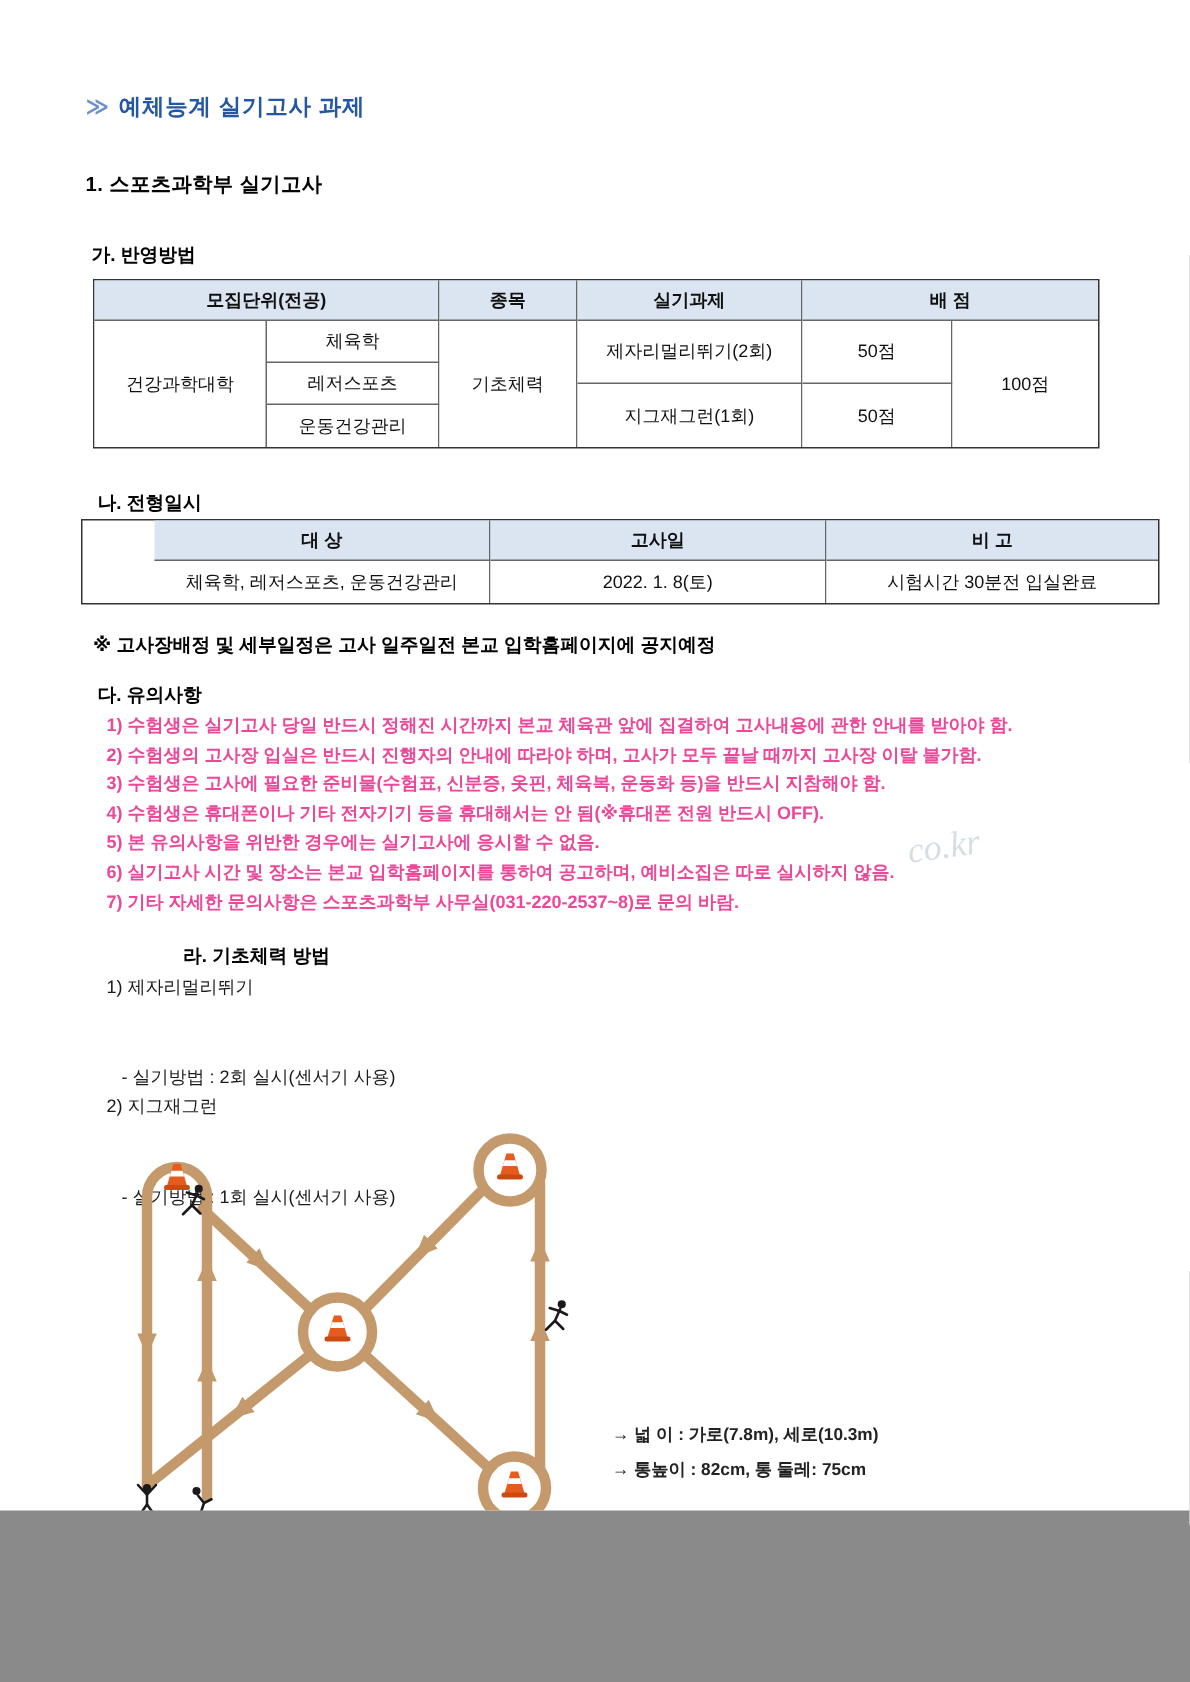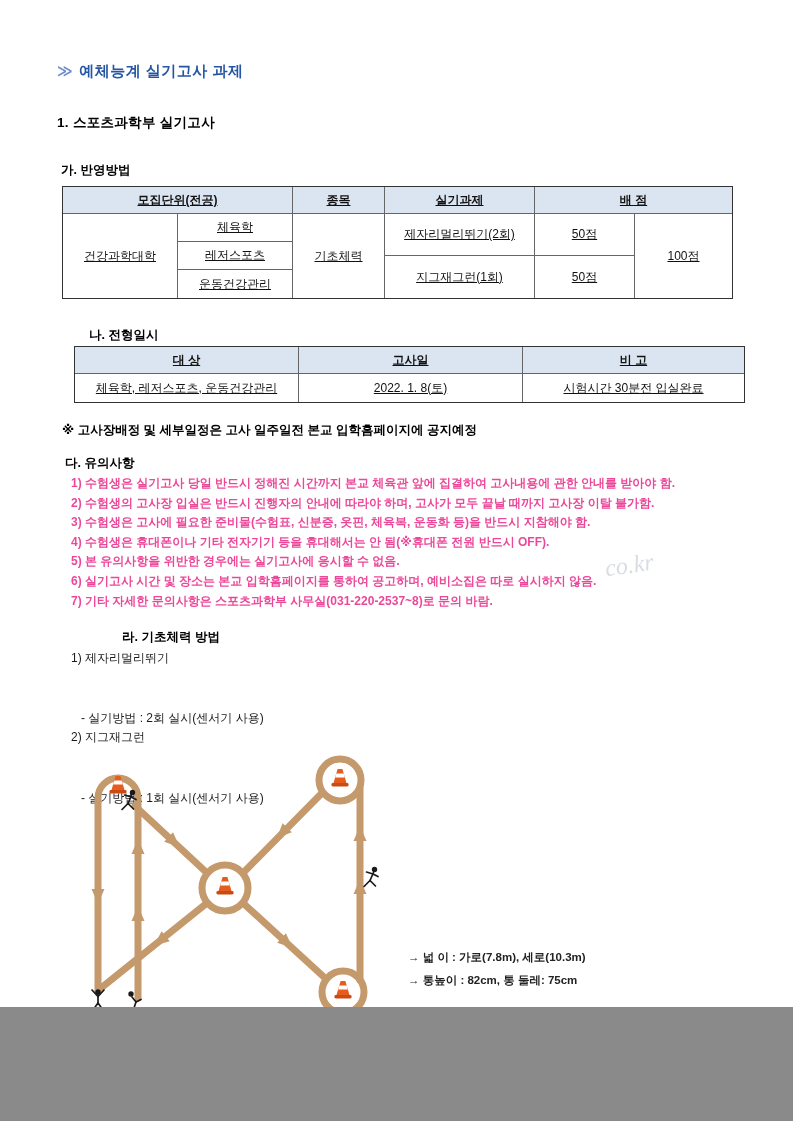--- a/index.html
+++ b/index.html
@@ -6,28 +6,28 @@
   body{background:#8a8a8a;}
   .page{position:relative;width:793px;height:1007px;margin:0 auto;background:#ffffff;
         font-family:"Liberation Sans","DejaVu Sans",sans-serif;color:#111;overflow:hidden;}
   .abs{position:absolute;}
   .main-title{left:57px;top:62px;font-size:15px;font-weight:bold;color:#2456a4;letter-spacing:.5px;}
   .main-title .chev{color:#6c8ec9;margin-right:6px;}
   .sec-title{left:57px;top:114px;font-size:13.5px;font-weight:bold;color:#000;letter-spacing:.3px;}
   .sub-label{font-size:12.5px;font-weight:bold;color:#000;}
   .grid-table{position:absolute;display:grid;border:1px solid #333;background:#fff;font-size:12px;}
   .cell{border-right:1px solid #666;border-bottom:1px solid #666;display:flex;align-items:center;
-        justify-content:center;text-align:right;padding:0 2px;background:#fff;text-decoration:underline;}
+        justify-content:center;text-align:right;padding:0 2px;background:#fff;}
   .cell.lc{border-right:none;}
   .cell.lr{border-bottom:none;}
   .cell.th{background:#dbe5f1;font-weight:bold;}
   #t1{left:62px;top:186px;grid-template-columns:115px 115px 92px 150px 100px 97px;grid-template-rows:27px repeat(6,14px);}
-  #t2{left:74px;top:346px;grid-template-columns:224px 224px 221px;grid-template-rows:27px 28px;}
+  #t2{left:54px;top:346px;grid-template-columns:224px 224px 221px;grid-template-rows:27px 28px;padding-left:48px;}
   .ga-label{left:61px;top:162px;}
-  .na-label{left:65px;top:327px;margin-left:24px;}
+  .na-label{left:65px;top:327px;}
   .notice{left:62px;top:422px;font-size:12.5px;font-weight:bold;color:#000;white-space:nowrap;}
   .pre-label{left:65px;top:455px;}
   .pre-items{left:71px;top:474px;font-size:12px;line-height:19.6px;white-space:nowrap;color:#ec4899;font-weight:bold;}
   .met-label{left:82px;top:629px;margin-left:40px;}
   .met-lines{left:71px;top:649px;font-size:12px;line-height:19.2px;color:#1a1a1a;white-space:nowrap;}
   .met-lines .ind{padding-left:10px;margin-top:41px;}
   .dims{left:408px;top:946px;font-size:11.5px;font-weight:bold;color:#222;line-height:23px;white-space:nowrap;}
   .diagram{left:55px;top:740px;width:400px;height:295px;}
   .footer-bar{left:57px;top:1102px;width:679px;height:10px;
     background:linear-gradient(90deg,#33619e 0%,#4c78b2 55%,#aec5e2 80%,#6b91c2 90%,#33619e 100%);}

